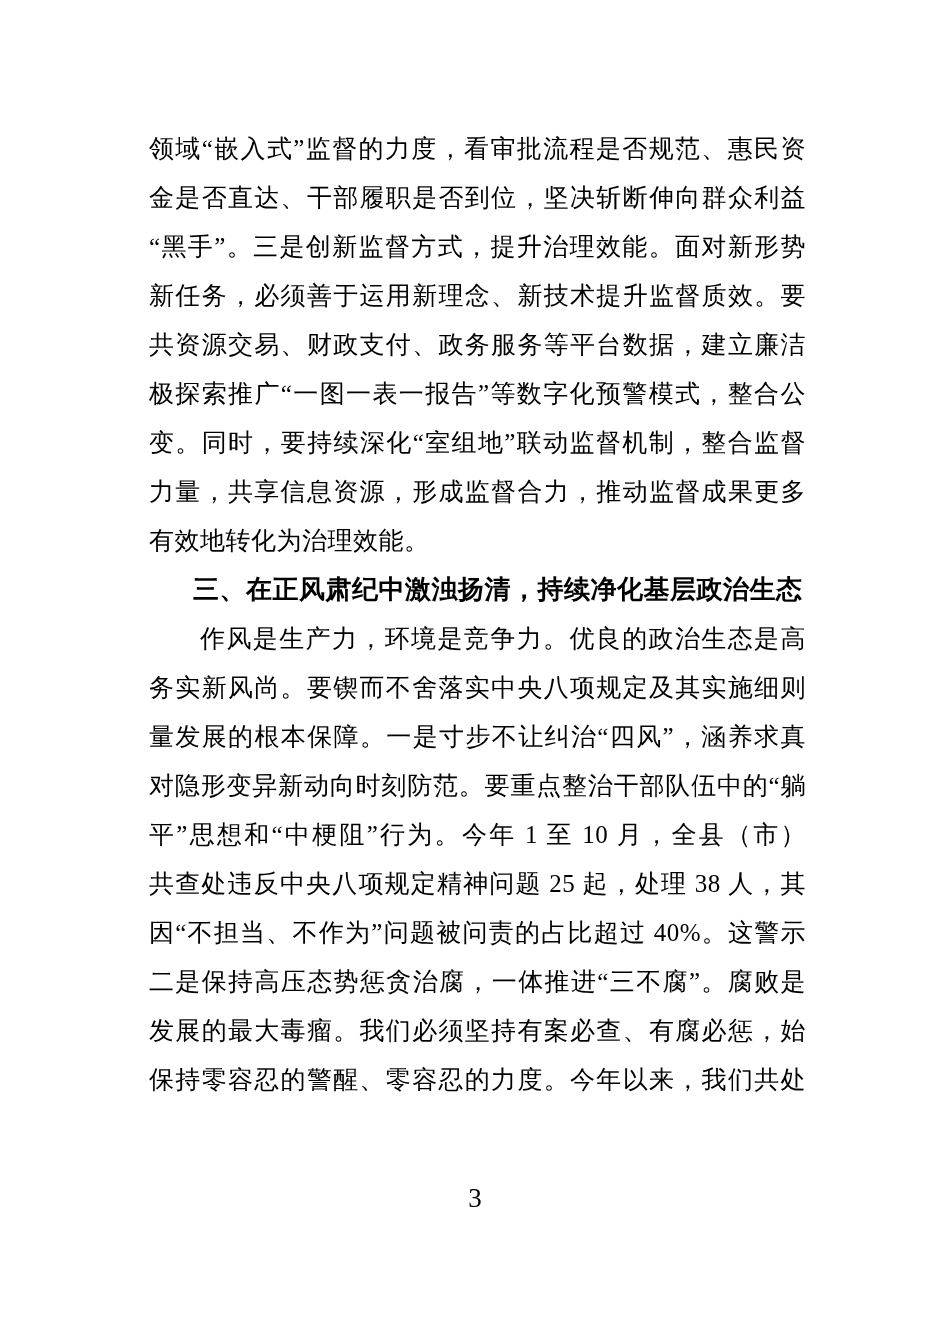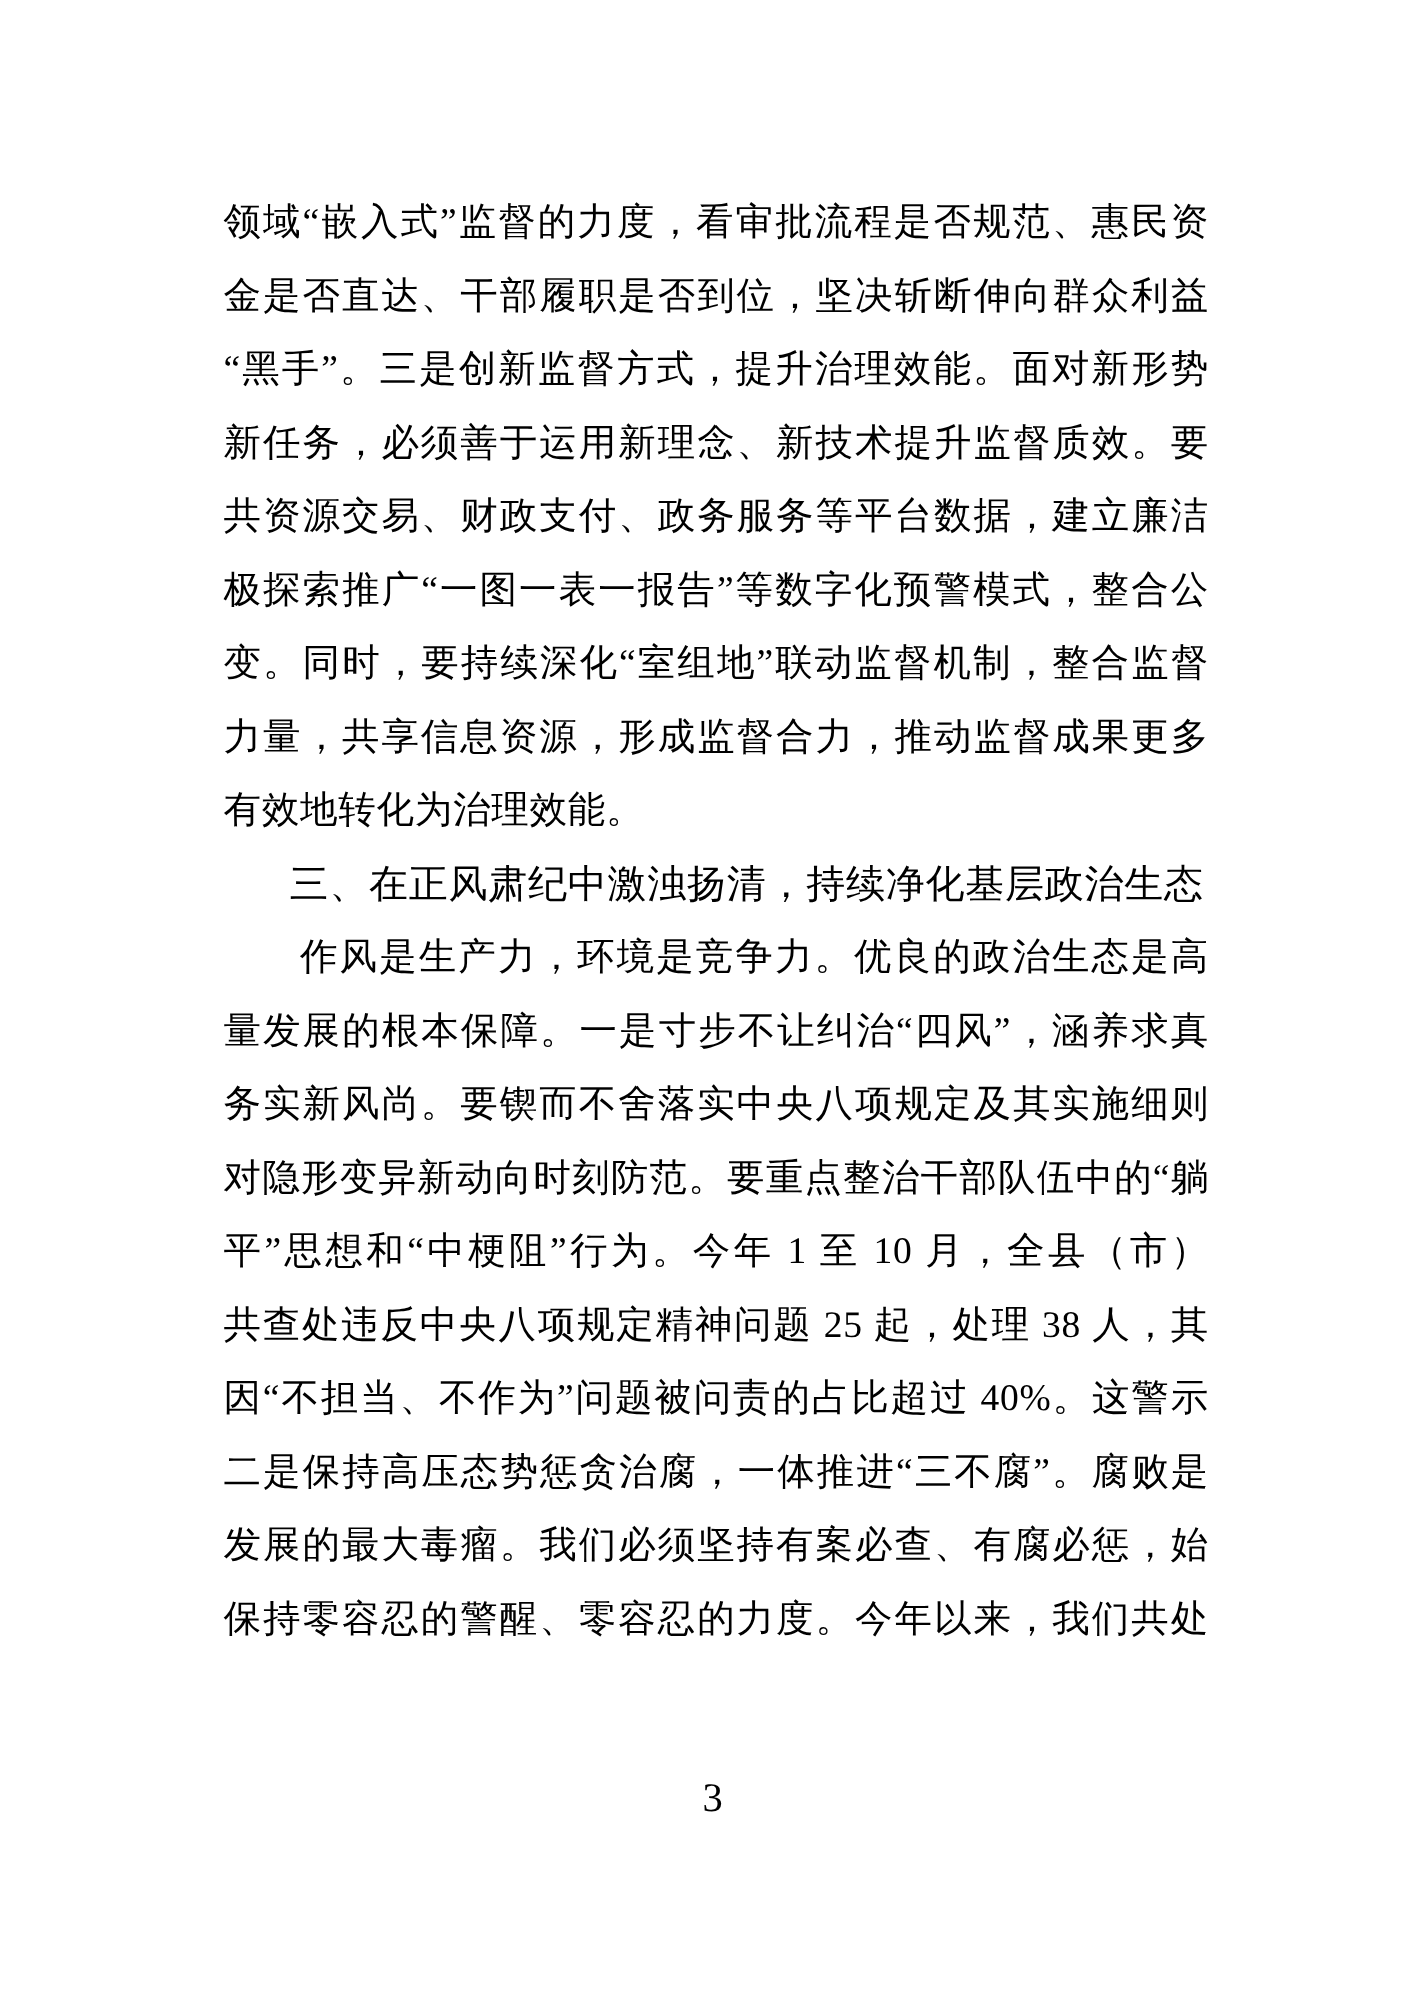--- a/index.html
+++ b/index.html
@@ -37,21 +37,21 @@
     text-align: center;
     text-align-last: left;
   }
   .line.first-line {
     text-indent: 51px;
   }
   .heading {
     margin: 0;
     font-size: 26px;
     line-height: 45px;
-    font-weight: normal;
+    font-weight: bold;
     font-family: "Liberation Sans", "DejaVu Sans", sans-serif;
     text-indent: 48px;
     text-align: left;
     white-space: nowrap;
     letter-spacing: 0.5px;
   }
   .page-number {
     position: absolute;
     top: 1182px;
     left: 0;
@@ -75,22 +75,22 @@
     <p class="line">新任务，必须善于运用新理念、新技术提升监督质效。要积</p>
     <p class="line">共资源交易、财政支付、政务服务等平台数据，建立廉洁风</p>
     <p class="line">极探索推广“一图一表一报告”等数字化预警模式，整合公</p>
     <p class="line">变。同时，要持续深化“室组地”联动监督机制，整合监督</p>
     <p class="line">力量，共享信息资源，形成监督合力，推动监督成果更多更</p>
     <p class="line para-end">有效地转化为治理效能。</p>
 
     <h2 class="heading">三、在正风肃纪中激浊扬清，持续净化基层政治生态</h2>
 
     <p class="line first-line">作风是生产力，环境是竞争力。优良的政治生态是高质</p>
+    <p class="line">务实新风尚。要锲而不舍落实中央八项规定及其实施细则精</p>
     <p class="line">量发展的根本保障。一是寸步不让纠治“四风”，涵养求真</p>
-    <p class="line">务实新风尚。要锲而不舍落实中央八项规定及其实施细则精</p>
     <p class="line">对隐形变异新动向时刻防范。要重点整治干部队伍中的“躺</p>
     <p class="line">平”思想和“中梗阻”行为。今年 1 至 10 月，全县（市）</p>
     <p class="line">共查处违反中央八项规定精神问题 25 起，处理 38 人，其中</p>
     <p class="line">因“不担当、不作为”问题被问责的占比超过 40%。这警示</p>
     <p class="line">二是保持高压态势惩贪治腐，一体推进“三不腐”。腐败是</p>
     <p class="line">发展的最大毒瘤。我们必须坚持有案必查、有腐必惩，始终</p>
     <p class="line">保持零容忍的警醒、零容忍的力度。今年以来，我们共处置</p>
 
   </div>
 

